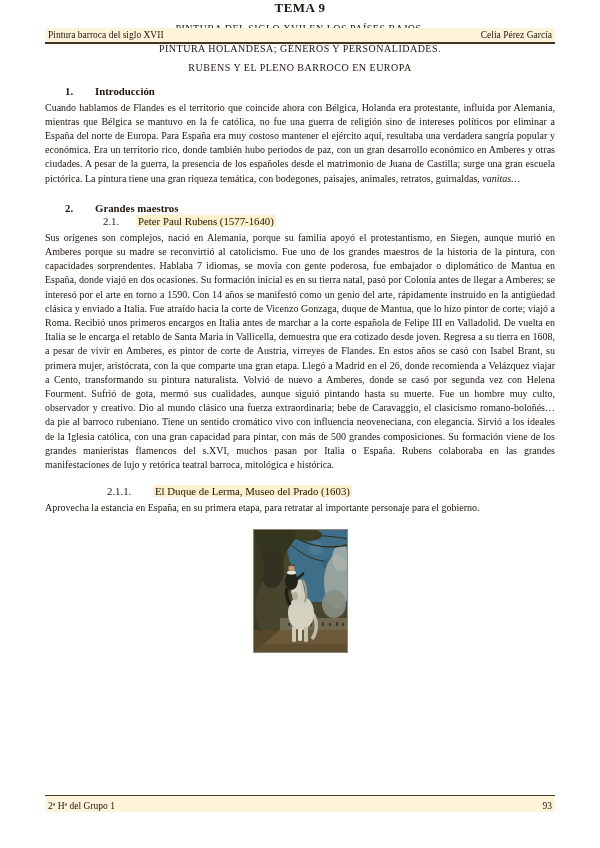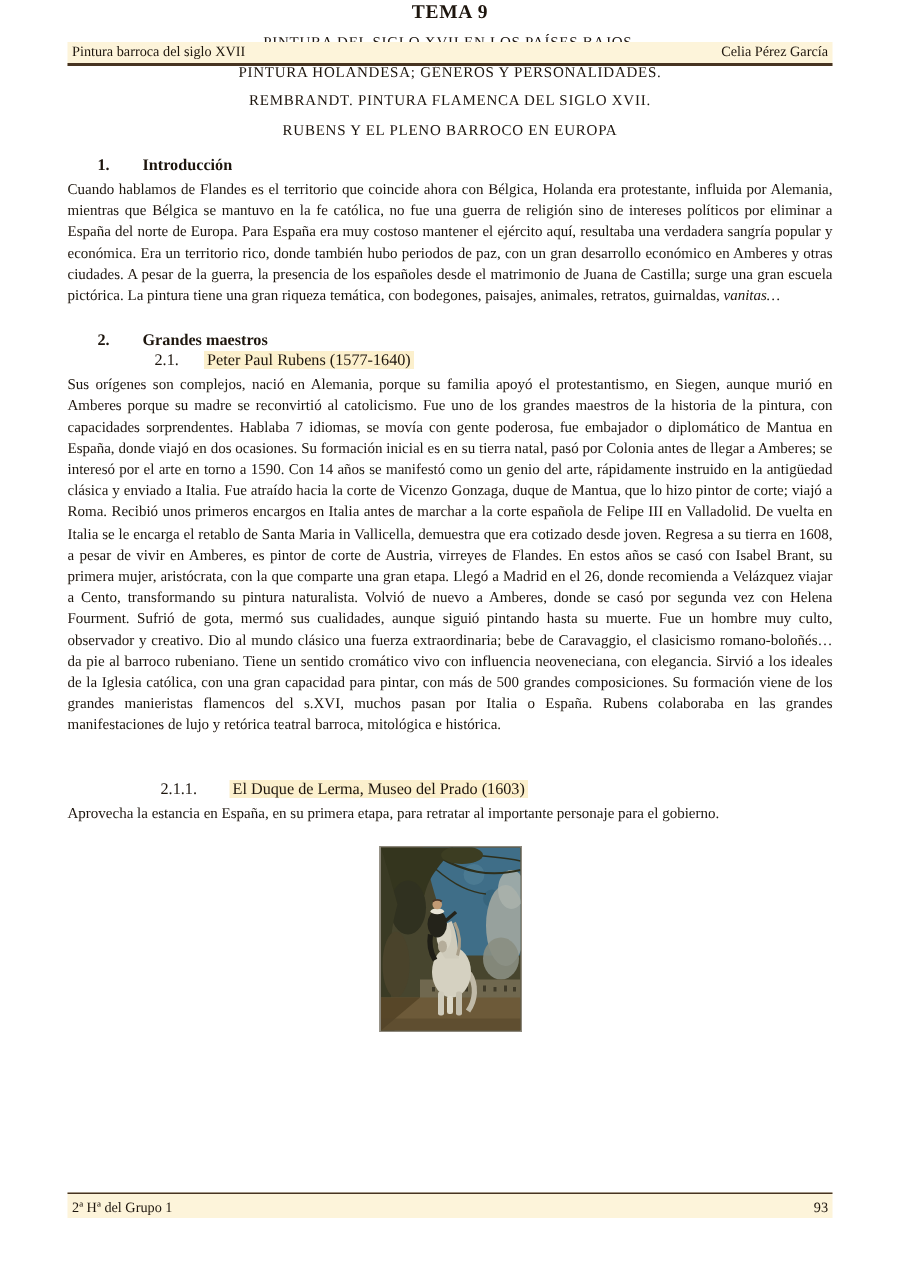--- a/index.html
+++ b/index.html
@@ -63,21 +63,21 @@
   }
   .heading {
     font-size: 10.8px;
     line-height: 13px;
     white-space: nowrap;
   }
   .heading .num { display: inline-block; }
   .h1 { margin-top: 7px; font-weight: bold; }
   .h1 .num { margin-left: 20px; width: 30px; }
   .h2 .num { margin-left: 58px; width: 33px; }
-  .h3 { margin-top: 28px; }
+  .h3 { margin-top: 13px; }
   .h3 .num { margin-left: 62px; width: 46px; }
   .hl {
     background: var(--highlight, #fcf0cd);
     padding: 0 2px;
   }
   p.body {
     margin: 3px 0 0 0;
     font-size: 10px;
     line-height: 14.2px;
     text-align: justify;
@@ -102,21 +102,20 @@
 
   <div class="band header-band">
     <span>Pintura barroca del siglo XVII</span>
     <span>Celia Pérez García</span>
   </div>
 
   <div class="title-block">
     <div class="tema">TEMA 9</div>
     <div class="tline">PINTURA DEL SIGLO XVII EN LOS PAÍSES BAJOS.</div>
     <div class="tline">PINTURA HOLANDESA; GÉNEROS Y PERSONALIDADES.</div>
-    <div class="tline">REMBRANDT. PINTURA FLAMENCA DEL SIGLO XVII.</div>
     <div class="tline">RUBENS Y EL PLENO BARROCO EN EUROPA</div>
   </div>
 
   <div class="content">
 
     <div class="heading h1">
       <span class="num">1.</span><span>Introducción</span>
     </div>
     <p class="body"><span>Cuando hablamos de Flandes es el territorio que coincide ahora con Bélgica, Holanda era protestante, influida por Alemania, mientras que Bélgica se mantuvo en la fe católica, no fue una guerra de religión sino de intereses políticos por eliminar a España del norte de Europa. Para España era muy costoso mantener el ejército aquí, resultaba una verdadera sangría popular y económica. Era un territorio rico, donde también hubo periodos de paz, con un gran desarrollo económico en Amberes y otras ciudades. A pesar de la guerra, la presencia de los españoles desde el matrimonio de Juana de Castilla; surge una gran escuela pictórica. La pintura tiene una gran riqueza temática, con bodegones, paisajes, animales, retratos, guirnaldas, </span><span class="it">vanitas…</span></p>
 

